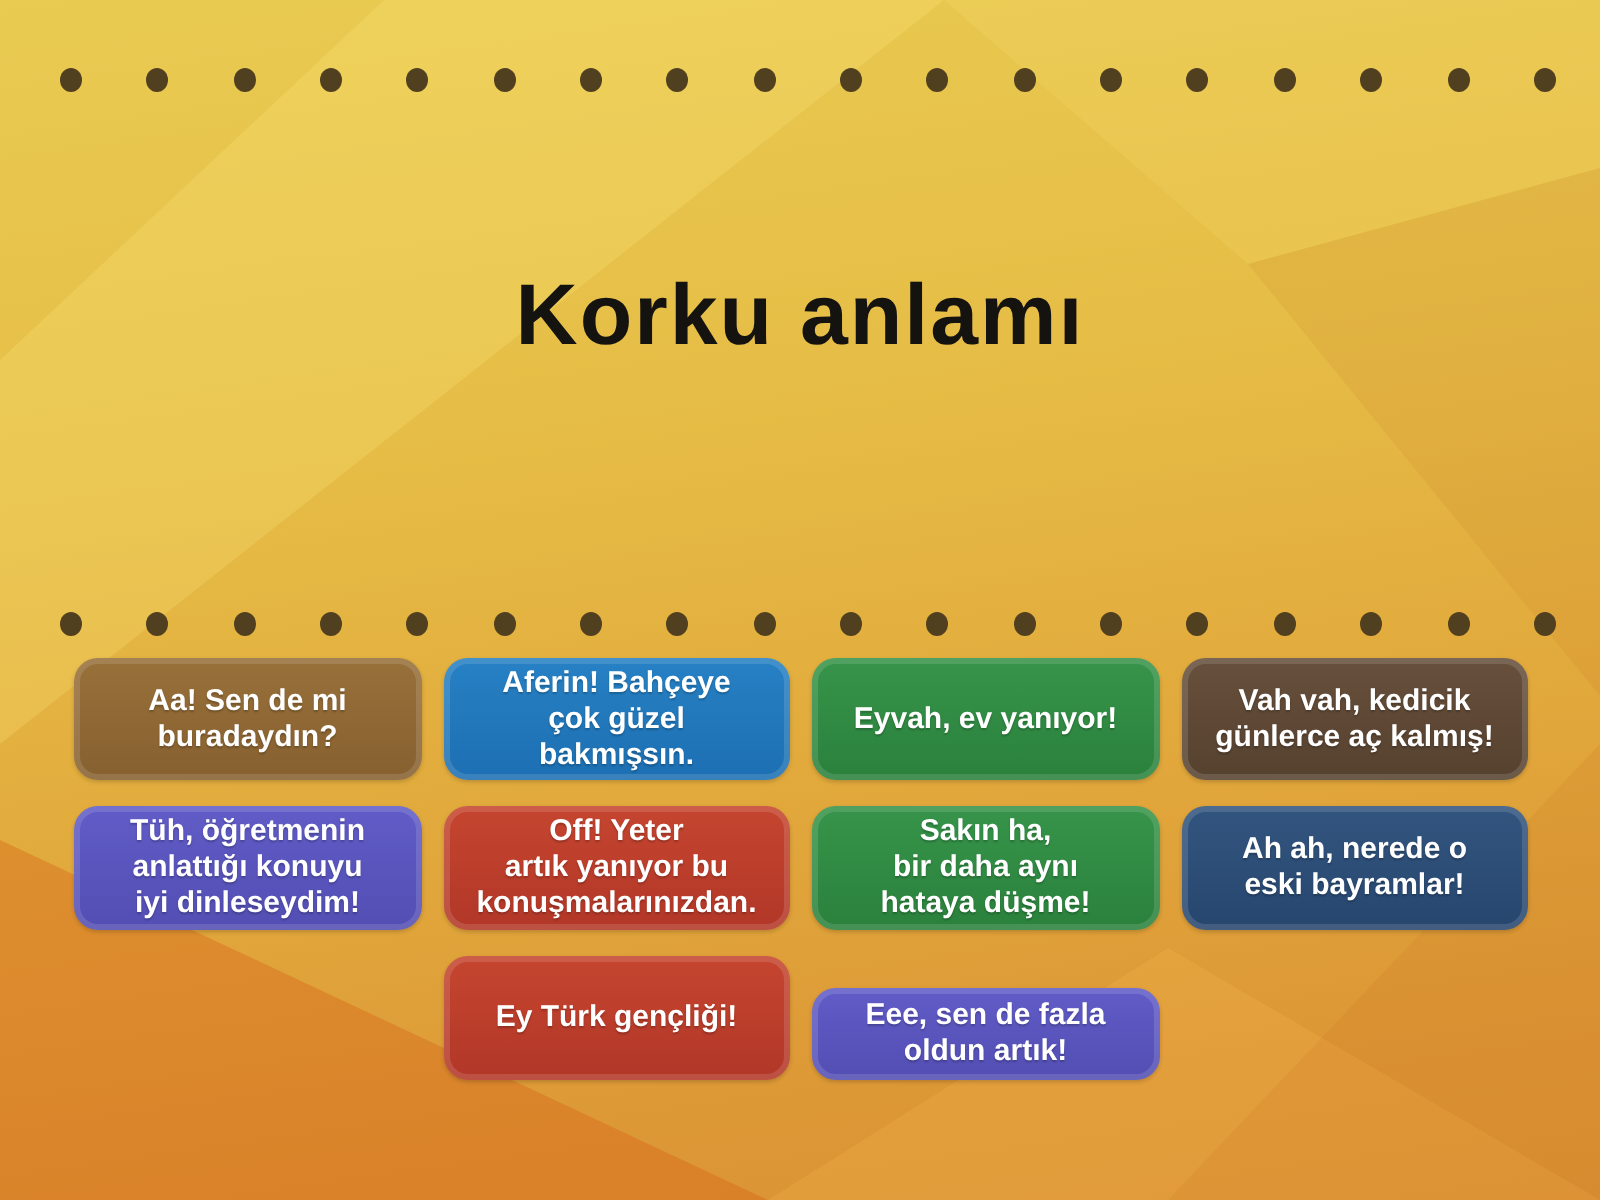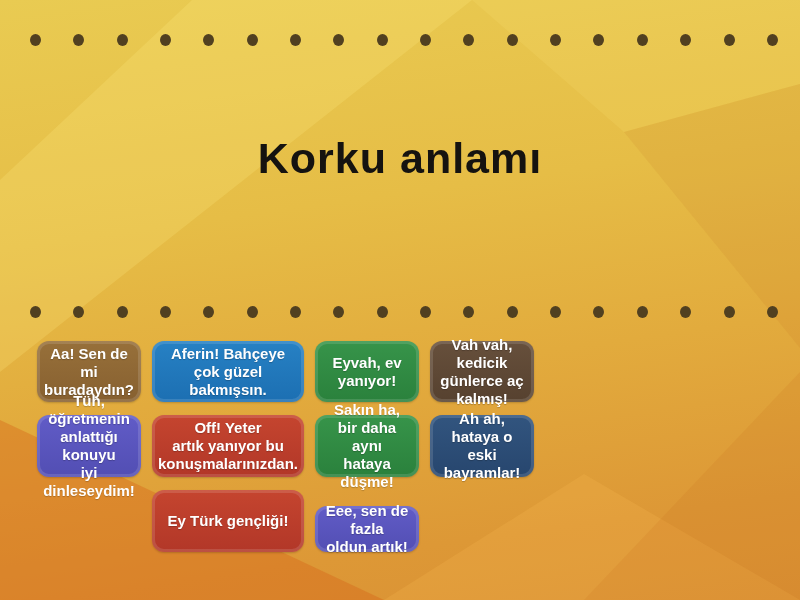--- a/index.html
+++ b/index.html
@@ -15,22 +15,22 @@
   .facet.f6{background:rgba(198,104,26,0.14);clip-path:polygon(100% 62%,100% 100%,73% 100%);}
 
   .dots-row{position:absolute;left:30px;right:22px;display:flex;justify-content:space-between;align-items:center;pointer-events:none;}
   .dots-row.top{top:34px;}
   .dots-row.middle{top:306px;}
   .dot{width:11px;height:12px;border-radius:50%;}
 
   .title{position:absolute;top:134px;left:0;width:100%;margin:0;text-align:center;
          font-size:43px;font-weight:bold;letter-spacing:1px;color:#151310;}
 
-  .grid{position:absolute;left:37px;top:341px;width:727px;display:grid;
-        grid-template-columns:repeat(6,1fr);grid-template-rows:61px 62px 62px;
+  .grid{position:absolute;left:37px;top:329px;width:727px;display:grid;
+        grid-template-columns:repeat(4,1fr);grid-template-rows:61px 62px 62px;
         gap:13px 11px;}
   .tile{border:none;border-radius:12px;display:flex;align-items:center;justify-content:center;
         text-align:center;color:#ffffff;font-family:"Liberation Sans",sans-serif;
         font-weight:bold;font-size:15px;line-height:1.2;padding:4px 6px;
         white-space:pre-line;cursor:pointer;
         box-shadow:inset 0 0 0 3px rgba(255,255,255,0.13), 0 1px 2px rgba(0,0,0,0.18);
         text-shadow:0 1px 1px rgba(0,0,0,0.22);}
 </style>
 </head>
 <body>
@@ -98,19 +98,19 @@
 günlerce aç kalmış!</button>
       <button class="tile" style="background: linear-gradient(rgb(97, 92, 199), rgb(82, 78, 179)); grid-area: 2 / 1;">Tüh, öğretmenin
 anlattığı konuyu
 iyi dinleseydim!</button>
       <button class="tile" style="background: linear-gradient(rgb(197, 69, 47), rgb(178, 55, 40)); grid-area: 2 / 2;">Off! Yeter
 artık yanıyor bu
 konuşmalarınızdan.</button>
       <button class="tile" style="background: linear-gradient(rgb(55, 148, 74), rgb(42, 129, 60)); grid-area: 2 / 3;">Sakın ha,
 bir daha aynı
 hataya düşme!</button>
-      <button class="tile" style="background: linear-gradient(rgb(50, 85, 127), rgb(39, 70, 110)); grid-area: 2 / 4;">Ah ah, hataya o
+      <button class="tile" style="background: linear-gradient(rgb(50, 85, 127), rgb(39, 70, 110)); grid-area: 2 / 4;">Ah ah, nerede o
 eski bayramlar!</button>
       <button class="tile" style="background: linear-gradient(rgb(197, 69, 47), rgb(178, 55, 40)); grid-area: 3 / 2;">Ey Türk gençliği!</button>
       <button class="tile" style="background: linear-gradient(rgb(97, 92, 199), rgb(82, 78, 179)); grid-area: 3 / 3; margin-top: 16px;">Eee, sen de fazla
 oldun artık!</button>
     </div>
 </div>
 
 </body></html>

